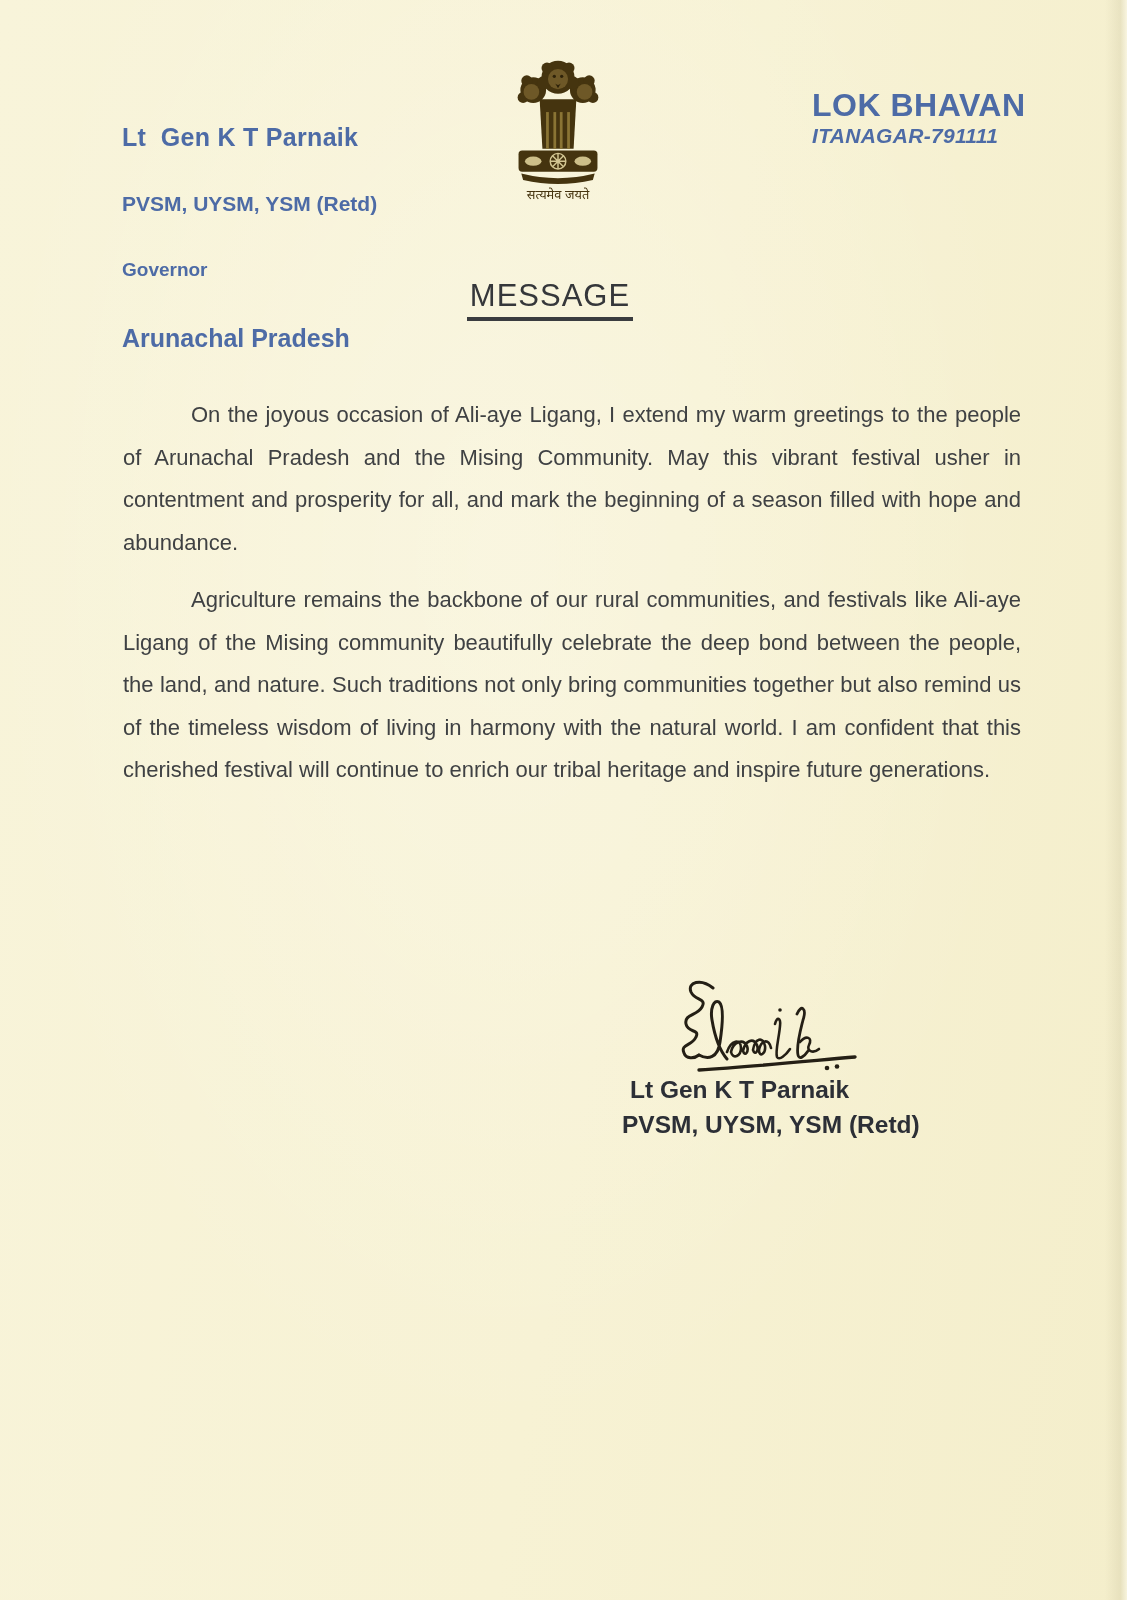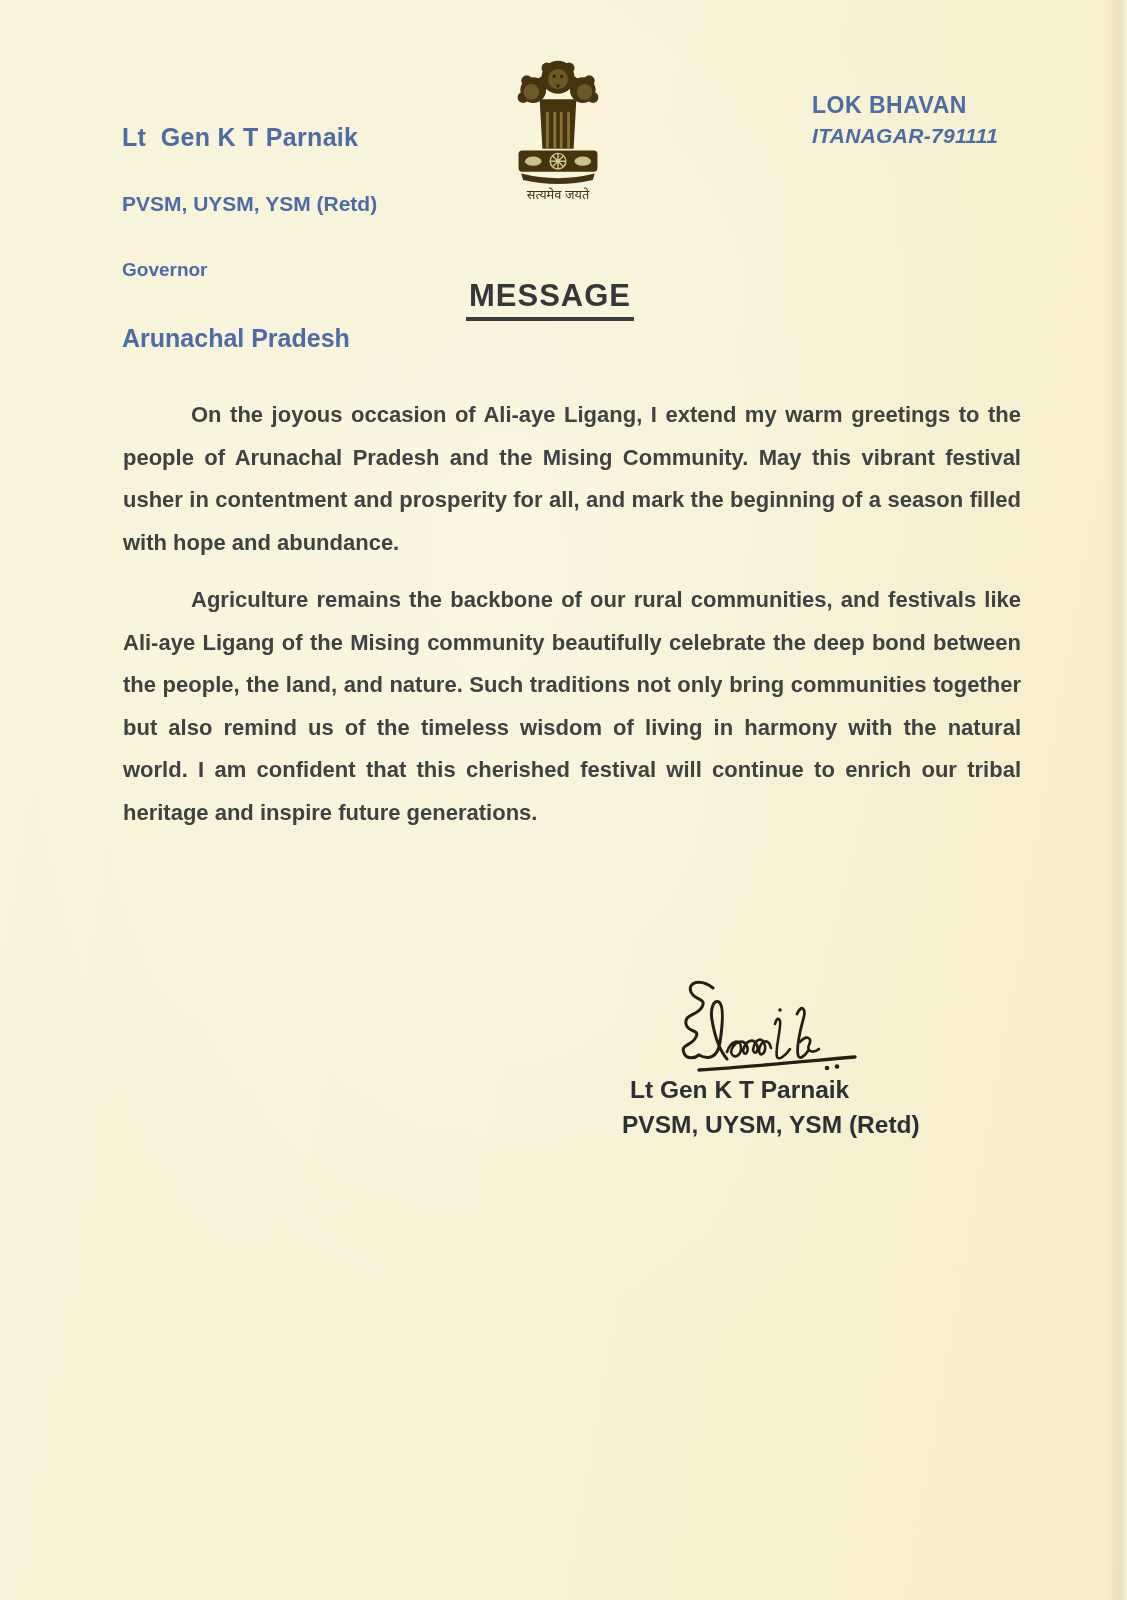--- a/index.html
+++ b/index.html
@@ -31,51 +31,50 @@
   }
   .hdr-left .l1 { font-size: 25px; line-height: 31px; letter-spacing: 0.3px; }
   .hdr-left .l2 { font-size: 21px; line-height: 29px; }
   .hdr-left .l3 { font-size: 19px; line-height: 32px; }
   .hdr-left .l4 { font-size: 25px; line-height: 32px; }
 
   .hdr-right {
     position: absolute; left: 812px; top: 90px;
     color: #4d6ba6; font-weight: bold;
   }
-  .hdr-right .r1 { font-size: 23px; line-height: 31px; letter-spacing: 0.5px; }
+  .hdr-right .r1 { font-size: 32px; line-height: 31px; letter-spacing: 0.5px; }
   .hdr-right .r2 { font-size: 21px; line-height: 30px; letter-spacing: 0.3px; font-style: italic; }
 
   .emblem {
     position: absolute; left: 500px; top: 46px; width: 116px; height: 156px;
   }
 
   
   .title-wrap {
     position: absolute; left: 0; top: 278px; width: 1092px; text-align: center;
   }
   .title {
     display: inline-block;
-    font-size: 31px; font-weight: bold; letter-spacing: 1px;
+    font-size: 31px; font-weight: normal; letter-spacing: 1px;
     color: #35373a;
     border-bottom: 4px solid #3a3c3f;
     padding: 0 3px 3px 3px;
     margin-left: 8px;
   }
 
   
   .body-text {
     position: absolute; left: 123px; top: 394px; width: 898px;
     color: #3f4143;
     font-size: 22px; line-height: 42.5px;
   }
   .body-text p {
     margin: 0 0 15px 0;
     text-align: justify;
     text-indent: 68px;
-    font-weight: bold;
   }
 
   
   .signature {
     position: absolute; left: 648px; top: 972px; width: 232px; height: 118px;
   }
   .sign-block {
     position: absolute; left: 622px; top: 1072px;
     color: #2c2f36; font-weight: bold; font-size: 24.5px; line-height: 35px;
   }

